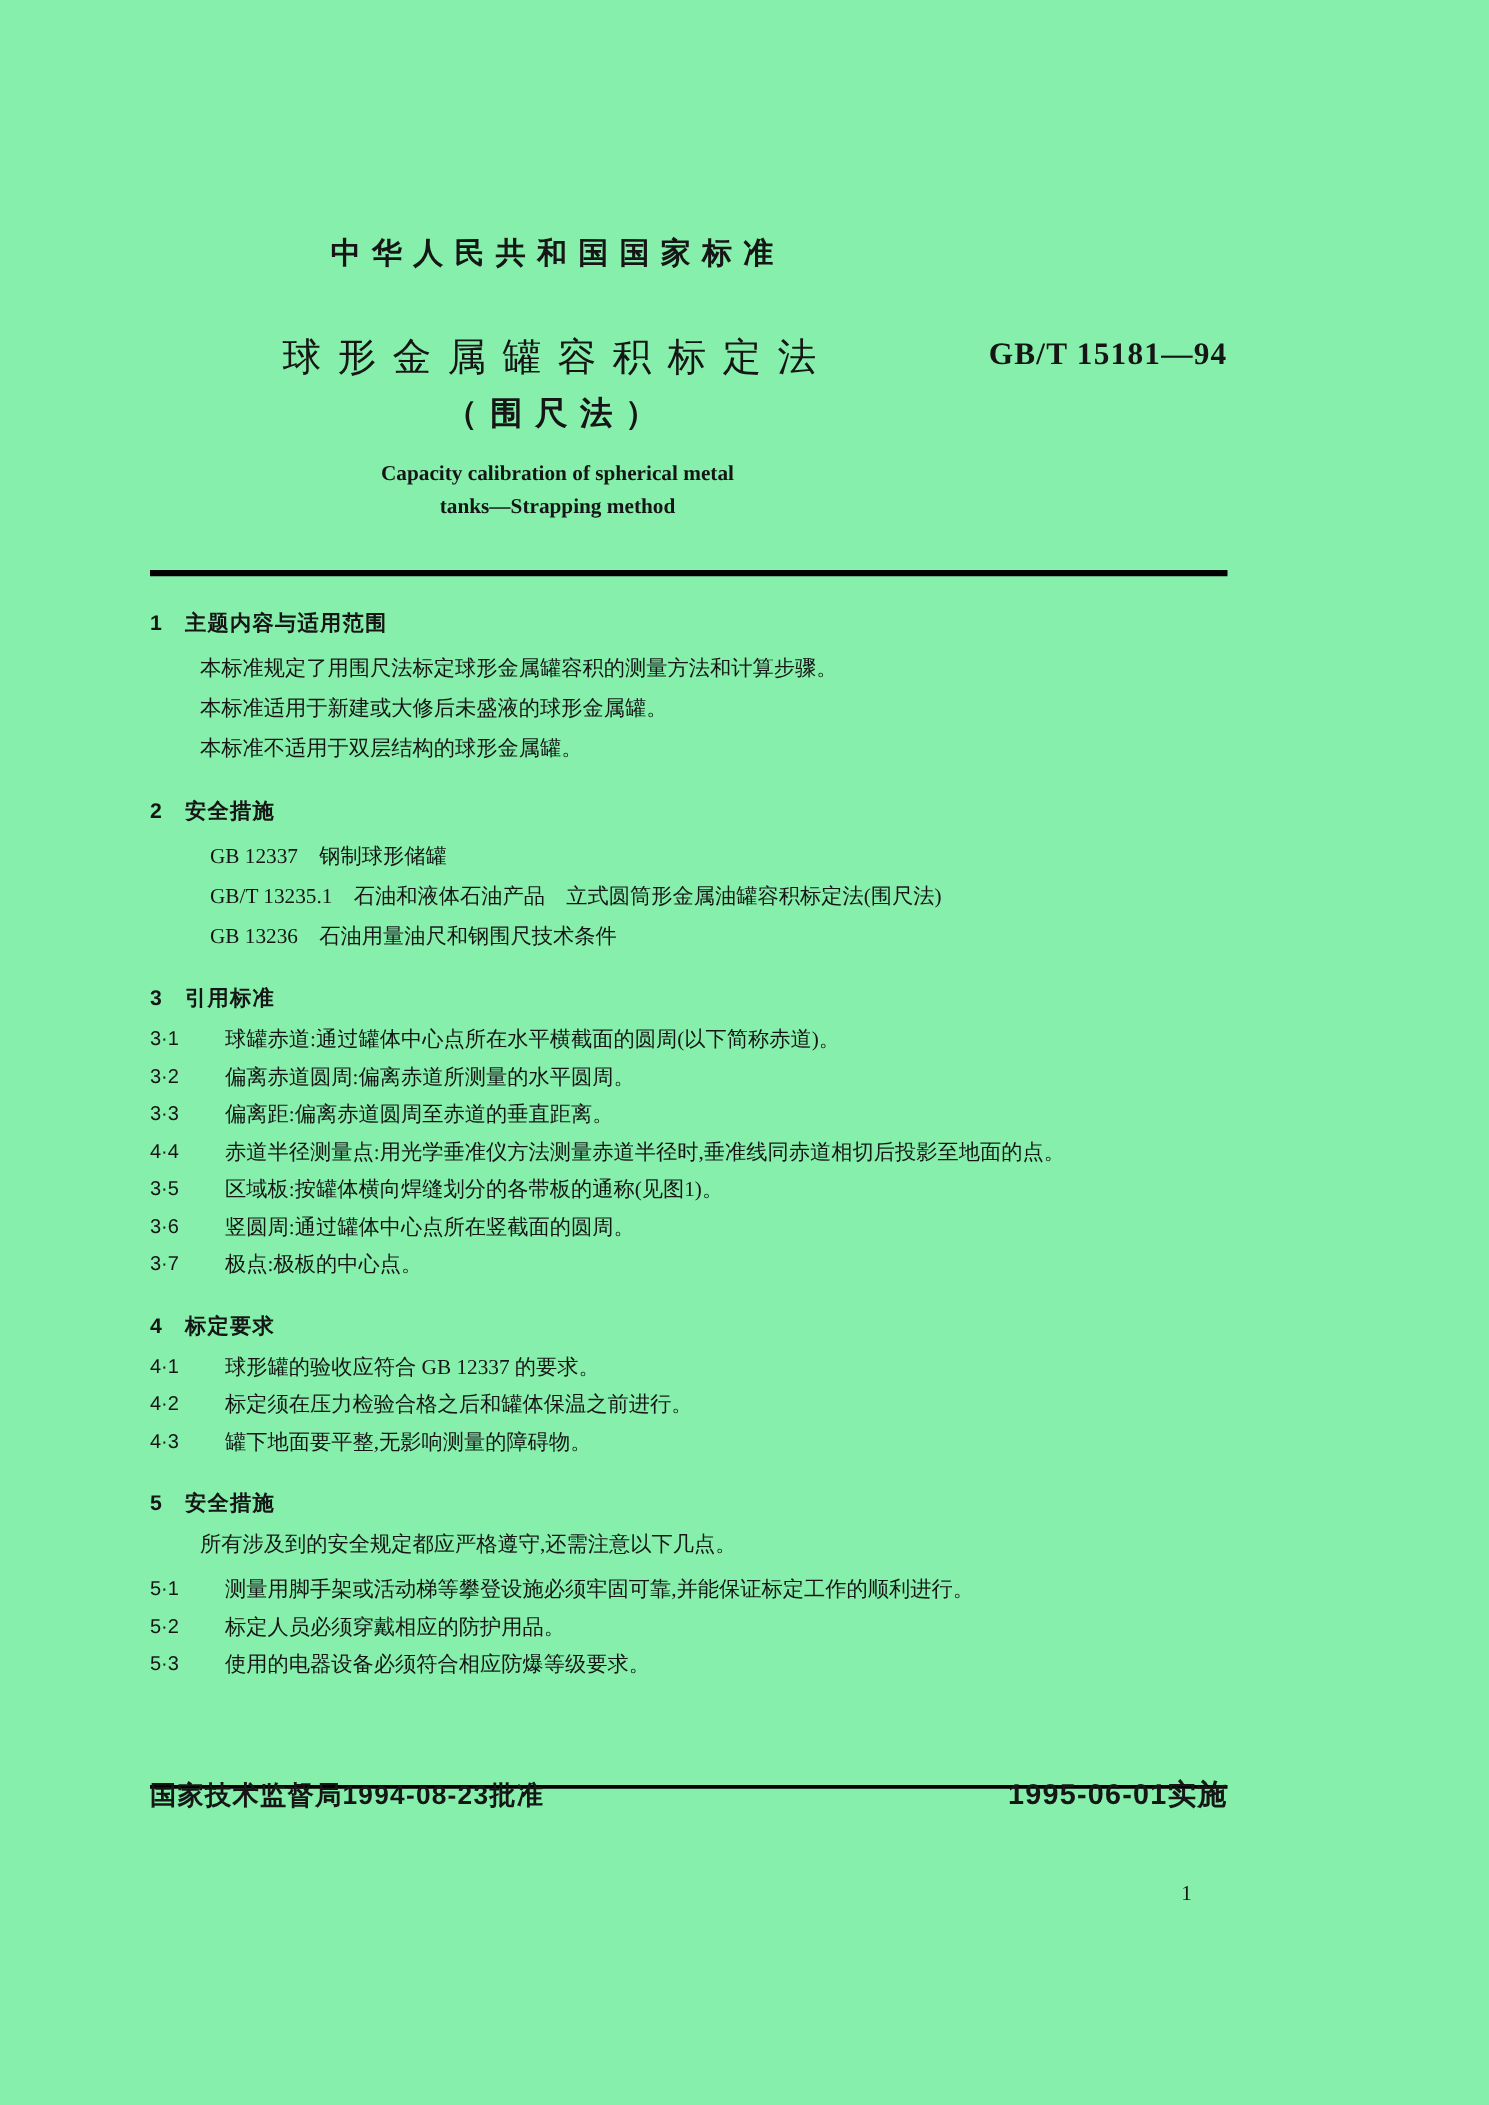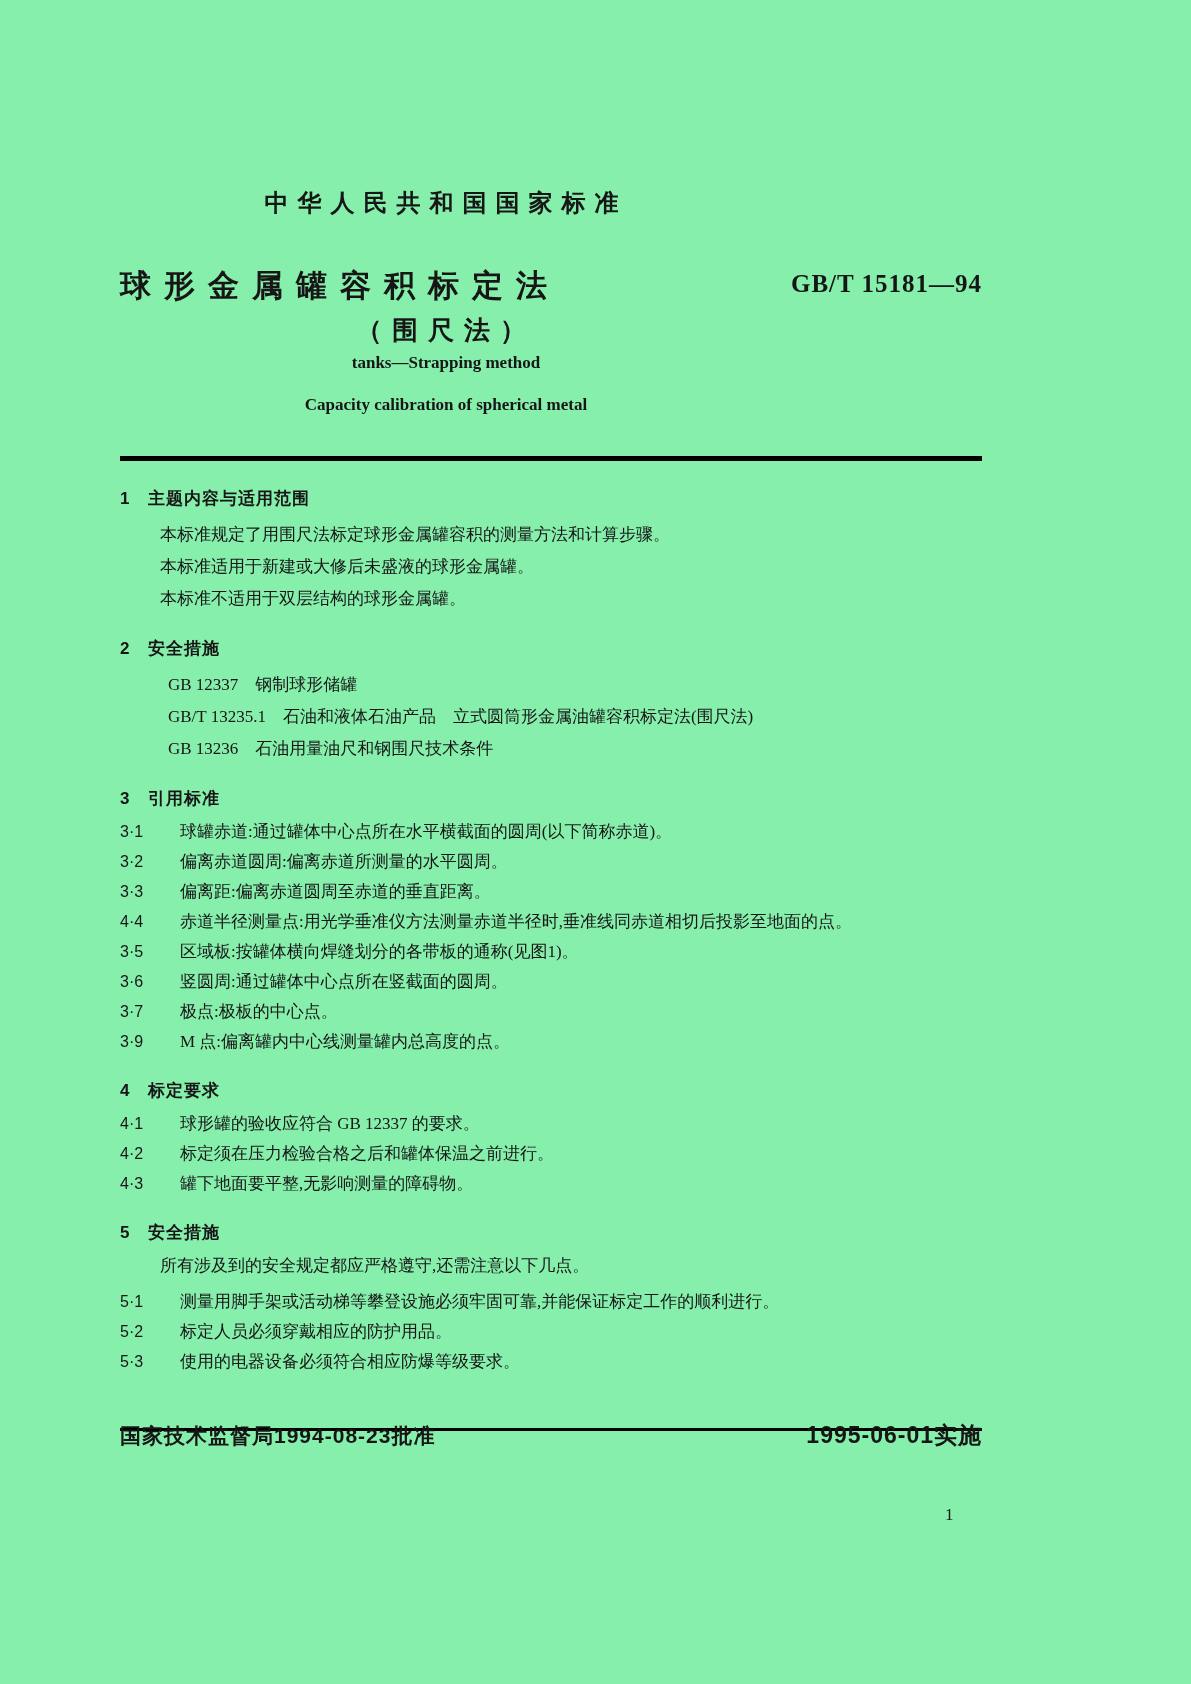--- a/index.html
+++ b/index.html
@@ -22,23 +22,23 @@
     text-align: center;
     font-family: "Liberation Sans", "DejaVu Sans", sans-serif;
     font-weight: bold;
     font-size: 24px;
     letter-spacing: 9px;
     line-height: 30px;
   }
   .title-row { position: relative; margin-top: 46px; width: 862px; height: 44px; }
   .title-cn {
     position: absolute; left: 0; top: 0; width: 652px;
-    text-align: left;
-    font-family: "Liberation Sans", "DejaVu Sans", sans-serif;
-    font-weight: bold;
+    text-align: center;
+    font-family: "Liberation Sans", "DejaVu Sans", sans-serif;
+    font-weight: normal;
     font-size: 31px;
     letter-spacing: 13px;
     line-height: 44px;
   }
   .std-code {
     position: absolute; right: 0; top: 6px;
     font-family: "Liberation Serif", "DejaVu Serif", serif;
     font-weight: bold;
     font-size: 25px;
     letter-spacing: 1px;
@@ -113,22 +113,22 @@
 
     <div class="hdr-label">中华人民共和国国家标准</div>
 
     <div class="title-row">
       <div class="title-cn">球形金属罐容积标定法</div>
       <div class="std-code">GB/T 15181—94</div>
     </div>
 
     <div class="subtitle-cn">（围尺法）</div>
 
+    <div class="title-en first">Capacity calibration of spherical metal</div>
     <div class="title-en second">tanks—Strapping method</div>
-    <div class="title-en first">Capacity calibration of spherical metal</div>
 
     <div class="thick-rule"></div>
 
     <div class="sec-head mt-sec1">
       <span class="sec-num">1</span><span>主题内容与适用范围</span>
     </div>
     <div class="para-block">
       <div class="para">本标准规定了用围尺法标定球形金属罐容积的测量方法和计算步骤。</div>
       <div class="para">本标准适用于新建或大修后未盛液的球形金属罐。</div>
       <div class="para">本标准不适用于双层结构的球形金属罐。</div>
@@ -167,24 +167,20 @@
         <span class="clause-num">3·5</span>
         <span class="clause-text">区域板:按罐体横向焊缝划分的各带板的通称(见图1)。</span>
       </div>
       <div class="clause">
         <span class="clause-num">3·6</span>
         <span class="clause-text">竖圆周:通过罐体中心点所在竖截面的圆周。</span>
       </div>
       <div class="clause">
         <span class="clause-num">3·7</span>
         <span class="clause-text">极点:极板的中心点。</span>
-      </div>
-      <div class="clause">
-        <span class="clause-num">3·9</span>
-        <span class="clause-text">M 点:偏离罐内中心线测量罐内总高度的点。</span>
       </div>
     </div>
 
     <div class="sec-head mt-sec">
       <span class="sec-num">4</span><span>标定要求</span>
     </div>
     <div class="clause-block">
       <div class="clause">
         <span class="clause-num">4·1</span>
         <span class="clause-text">球形罐的验收应符合 GB 12337 的要求。</span>

